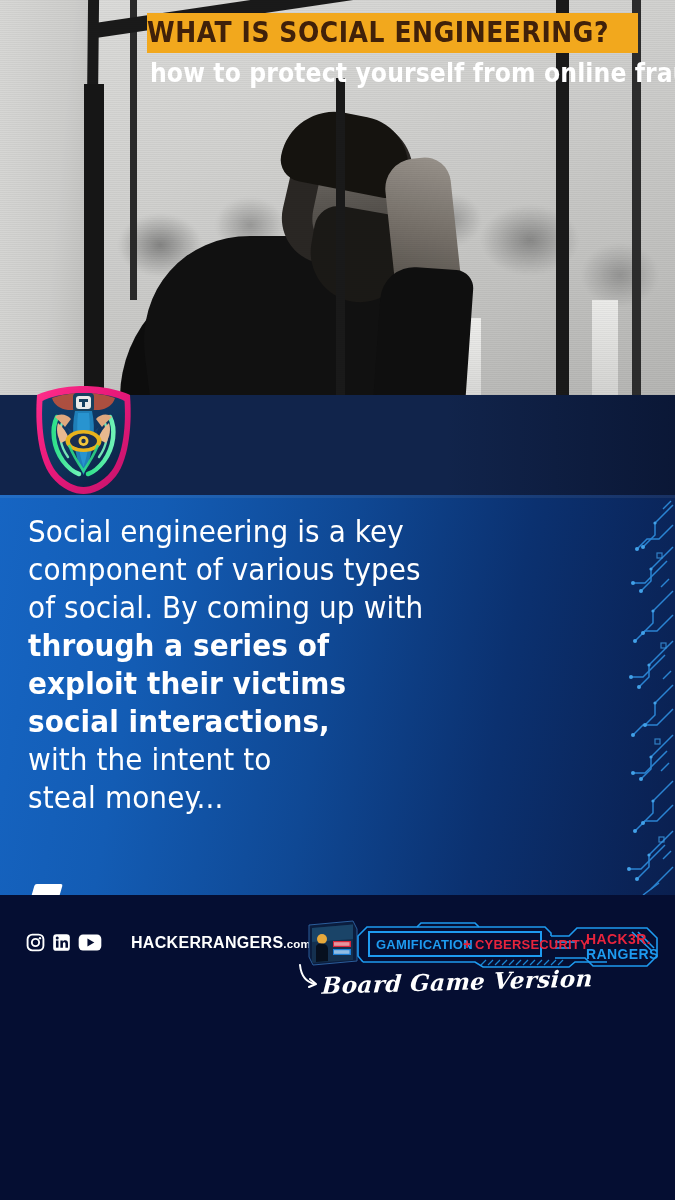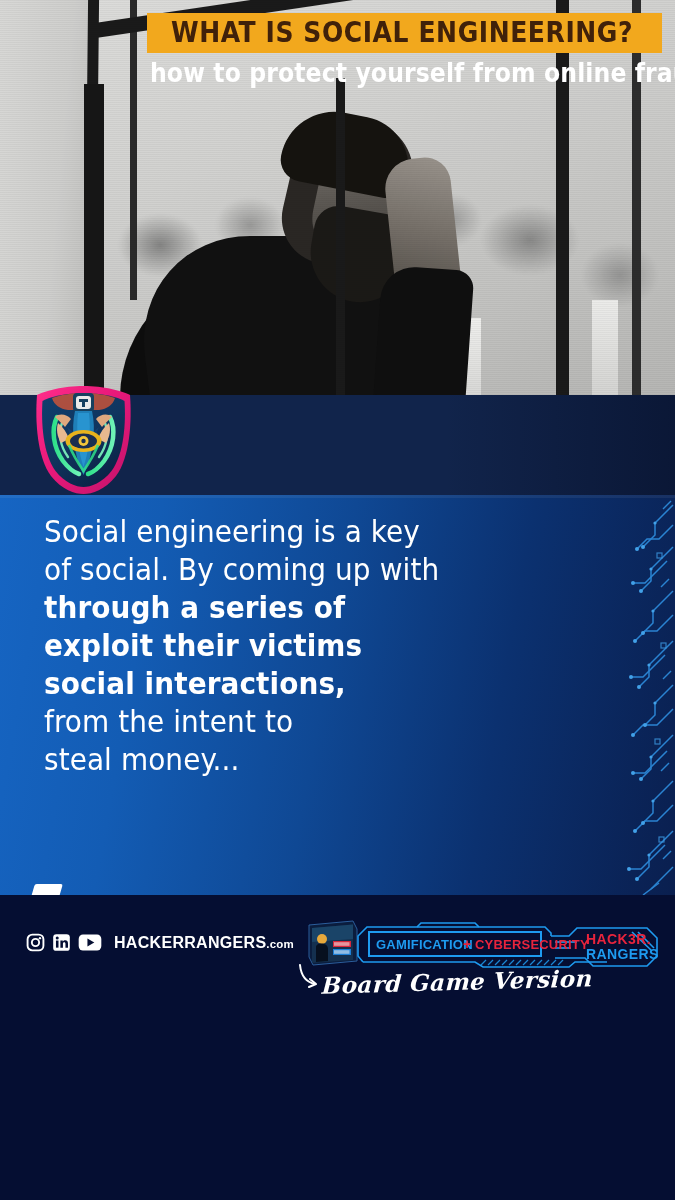--- a/index.html
+++ b/index.html
@@ -109,21 +109,21 @@
   .header-band{
     position:absolute; left:0; top:395px; width:675px; height:100px;
     background:#11244b;
   }
   .header-band .vign{
     position:absolute; right:0; top:0; width:230px; height:100px;
     background:linear-gradient(90deg, rgba(17,36,75,0) 0%, rgba(10,22,52,.9) 100%);
   }
   .title-pill{
     position:absolute; left:147px; top:13px;
-    background:#f2a81d; padding:4px 10px 5px 24px;
+    background:#f2a81d; padding:4px 10px 5px 0;
   }
   .title-pill .t{
     font-family:"Liberation Sans Narrow","DejaVu Sans Condensed","Liberation Sans", sans-serif;
     font-weight:700; font-size:29px; letter-spacing:.6px; color:#40210a;
     line-height:31px; white-space:nowrap;
     transform:scaleX(.96); transform-origin:left center;
   }
   .subtitle{
     position:absolute; left:150px; top:58px;
     font-family:"Liberation Sans Narrow","DejaVu Sans Condensed","Liberation Sans", sans-serif;
@@ -146,40 +146,40 @@
     position:absolute; left:0; top:0; width:675px; height:3px;
     background:rgba(255,255,255,.06);
   }
   .circuit{ position:absolute; right:0; top:0; width:90px; height:400px; opacity:.95; }
 
   .copy{
     position:absolute; left:28px; top:512px; width:360px;
     font-family:"Liberation Sans Narrow","DejaVu Sans Condensed","Liberation Sans", sans-serif;
     color:#ffffff; font-size:31px; line-height:38px; letter-spacing:.1px;
   }
-  .copy .ln{ display:block; font-weight:400; white-space:nowrap;margin-left:16px; }
+  .copy .ln{ display:block; font-weight:400; white-space:nowrap; }
   .copy .ln.b{ font-weight:700; }
 
   .quote-mark{
     position:absolute; left:33px; top:884px; width:28px; height:13px;
     background:#ffffff; transform:skewX(-16deg); border-radius:2px;
   }
 
   
   .footer{
     position:absolute; left:0; top:895px; width:675px; height:305px;
     background:#050e32;
   }
   .social{
     position:absolute; left:26px; top:933px;
     display:flex; align-items:center; gap:7px;
   }
   .ico{ width:19px; height:19px; display:block; }
   .brand-txt{
-    margin-left:5px; color:#fff; font-weight:700; font-size:16px;
+    margin-left:22px; color:#fff; font-weight:700; font-size:16px;
     letter-spacing:.3px; font-family:"Liberation Sans", sans-serif;
   }
   .brand-txt .dot{ font-size:11.5px; letter-spacing:.2px; }
 
   .boxshot{ position:absolute; left:303px; top:919px; width:58px; height:50px; }
   .gamebar{ position:absolute; left:355px; top:922px; width:305px; height:48px; }
 
   .handwrite{
     position:absolute; left:322px; top:968px;
     font-family:"DejaVu Serif","Liberation Serif", serif;
@@ -333,25 +333,26 @@
         <rect x="72" y="58" width="5" height="5"></rect>
           <rect x="76" y="148" width="5" height="5"></rect>
         <rect x="70" y="244" width="5" height="5"></rect>
           <rect x="74" y="342" width="5" height="5"></rect>
       </g>
     </svg>
   </div>
 
   <div class="copy">
     <span class="ln">Social engineering is a key</span>
+    <span class="ln">component of various types</span>
     <span class="ln">of social. By coming up with</span>
     <span class="ln b">through a series of</span>
     <span class="ln b">exploit their victims</span>
     <span class="ln b">social interactions,</span>
-    <span class="ln">from the intent to</span>
+    <span class="ln">with the intent to</span>
     <span class="ln">steal money...</span>
   </div>
 
   <div class="quote-mark"></div>
 
   <div class="footer"></div>
 
   <div class="social">
     <svg class="ico" viewBox="0 0 24 24">
       <rect x="2" y="2" width="20" height="20" rx="6" fill="none" stroke="#fff" stroke-width="2.4"></rect>

